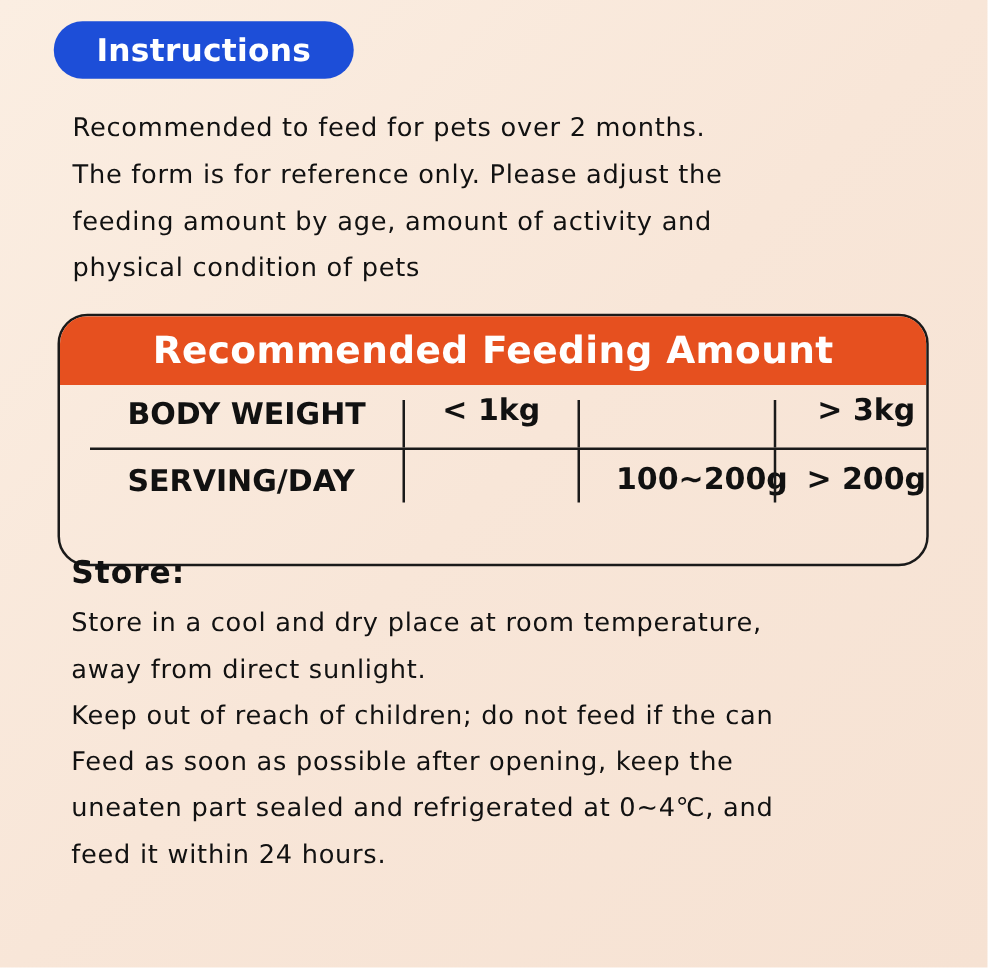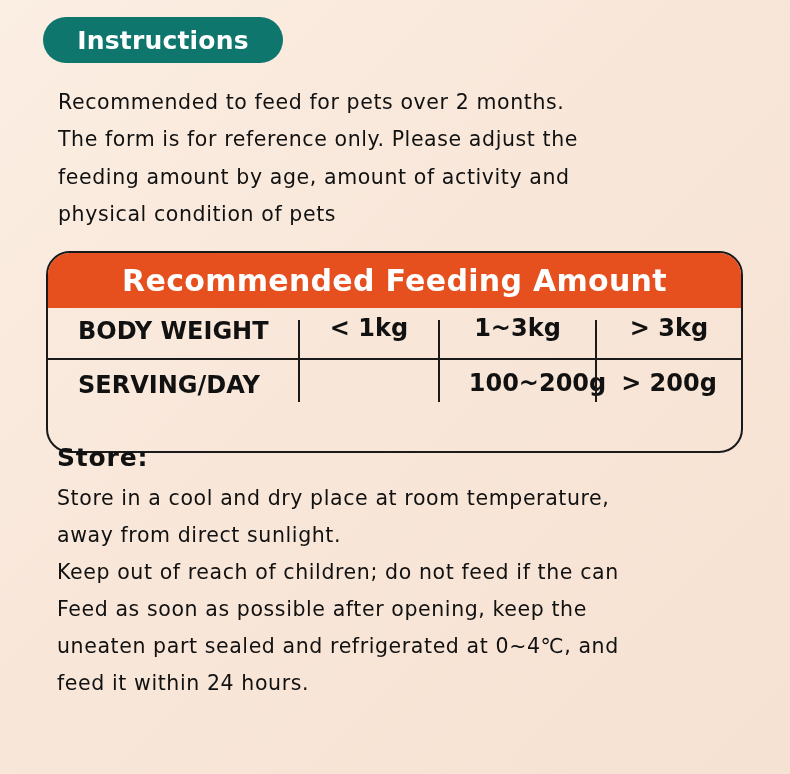--- a/index.html
+++ b/index.html
@@ -6,41 +6,41 @@
     body {
       width: 790px; height: 774px; overflow: hidden;
       background: linear-gradient(135deg, #fbeee2 0%, #f8e6d8 50%, #f6e2d3 100%);
       font-family: "DejaVu Sans", sans-serif;
       color: #111;
       position: relative;
     }
     .pill {
       position: absolute; left: 43px; top: 17px;
       width: 240px; height: 46px; border-radius: 23px;
-      background: #0f766e; color: #fff;
+      background: #1d4ed8; color: #fff;
       display: flex; align-items: center; justify-content: center;
       font-family: "DejaVu Sans", sans-serif; font-weight: bold; font-size: 25px;
       letter-spacing: 0.2px;
     }
     .intro {
       position: absolute; left: 58px; top: 84px; width: 700px;
       font-size: 20.5px; line-height: 37.3px; letter-spacing: 0.6px;
     }
     .intro div { white-space: nowrap; }
     .table-box {
       position: absolute; left: 46px; top: 251px; width: 697px; height: 202px;
       border: 2px solid #1a1a1a; border-radius: 24px; overflow: hidden;
       box-sizing: border-box; background: transparent;
     }
     .table-head {
       height: 55px; background: #e6501f; color: #fff;
       display: flex; align-items: center; justify-content: center;
       font-weight: bold; font-size: 30px; letter-spacing: 0.3px;
     }
-    .trow { position: relative; height: 49px; display: flex; align-items: center; font-weight: bold; font-size: 24px; }
+    .trow { position: relative; height: 49px; display: flex; align-items: center; font-weight: bold; font-size: 24px; margin-left: 24px; }
     .trow.r1 { border-bottom: 2px solid #1a1a1a; height: 50px; }
     .cell { position: absolute; text-align: center; white-space: nowrap; }
     .vline { position: absolute; width: 2px; background: #1a1a1a; }
     .notes-title {
       position: absolute; left: 57px; top: 443px;
       font-weight: bold; font-size: 25px; letter-spacing: 0.8px;
     }
     .notes {
       position: absolute; left: 57px; top: 480px; width: 700px;
       font-size: 20.5px; line-height: 37px; letter-spacing: 0.6px;
@@ -61,21 +61,20 @@
   <div>physical condition of pets</div>
 </div>
 
 <div class="table-box">
   <div class="table-head">Recommended Feeding Amount</div>
   <div class="trow r1">
     <span class="cell" style="left:30px;top:9px;">BODY WEIGHT</span>
     <span class="vline" style="left:250px;top:12px;height:38px;"></span>
     <span class="cell" style="left:252px;width:138px;top:6px;">&lt; 1kg</span>
     <span class="vline" style="left:390px;top:12px;height:38px;"></span>
-    <span class="cell" style="left:392px;width:155px;top:6px;">1~3kg</span>
     <span class="vline" style="left:547px;top:12px;height:38px;"></span>
     <span class="cell" style="left:549px;width:144px;top:6px;">&gt; 3kg</span>
   </div>
   <div class="trow">
     <span class="cell" style="left:30px;top:11px;">SERVING/DAY</span>
     <span class="vline" style="left:250px;top:0px;height:42px;"></span>
     <span class="vline" style="left:390px;top:0px;height:42px;"></span>
     <span class="cell" style="left:392px;width:155px;top:9px;padding-left:20px;">100~200g</span>
     <span class="vline" style="left:547px;top:0px;height:42px;"></span>
     <span class="cell" style="left:549px;width:144px;top:9px;">&gt; 200g</span>

